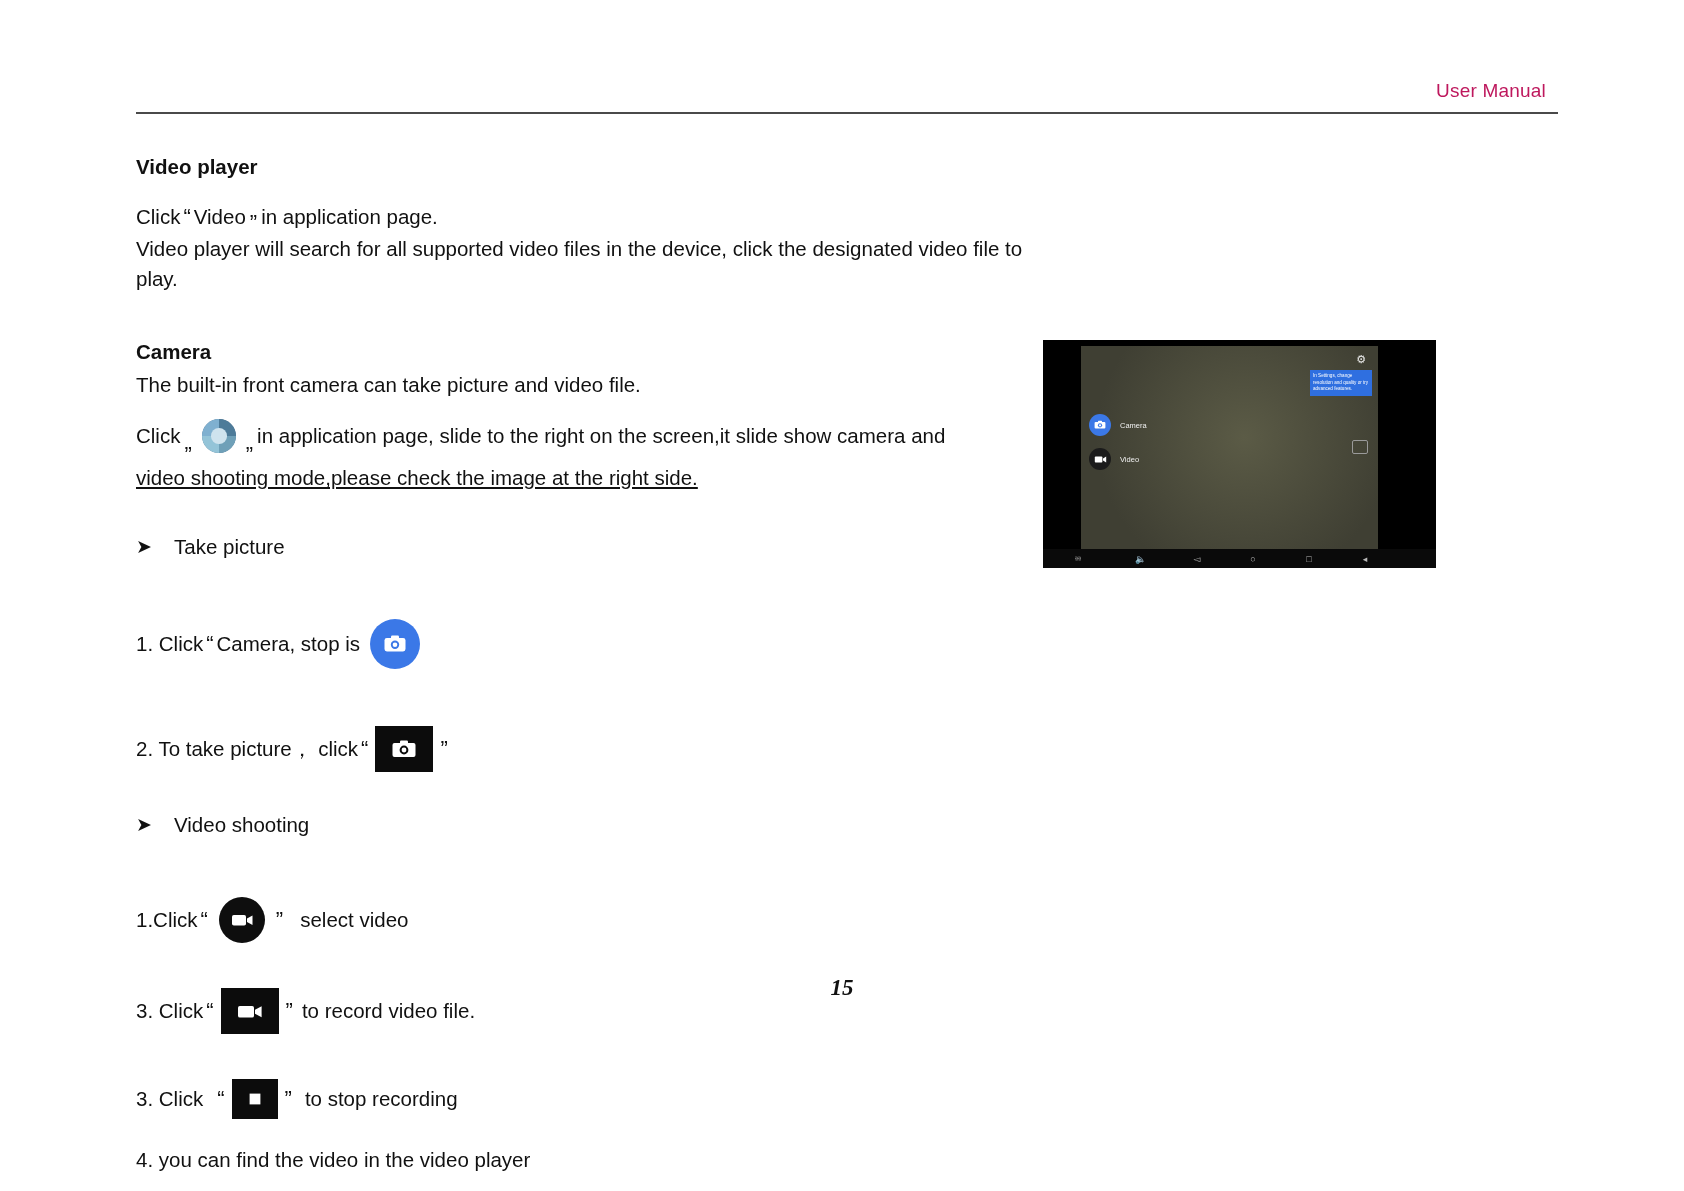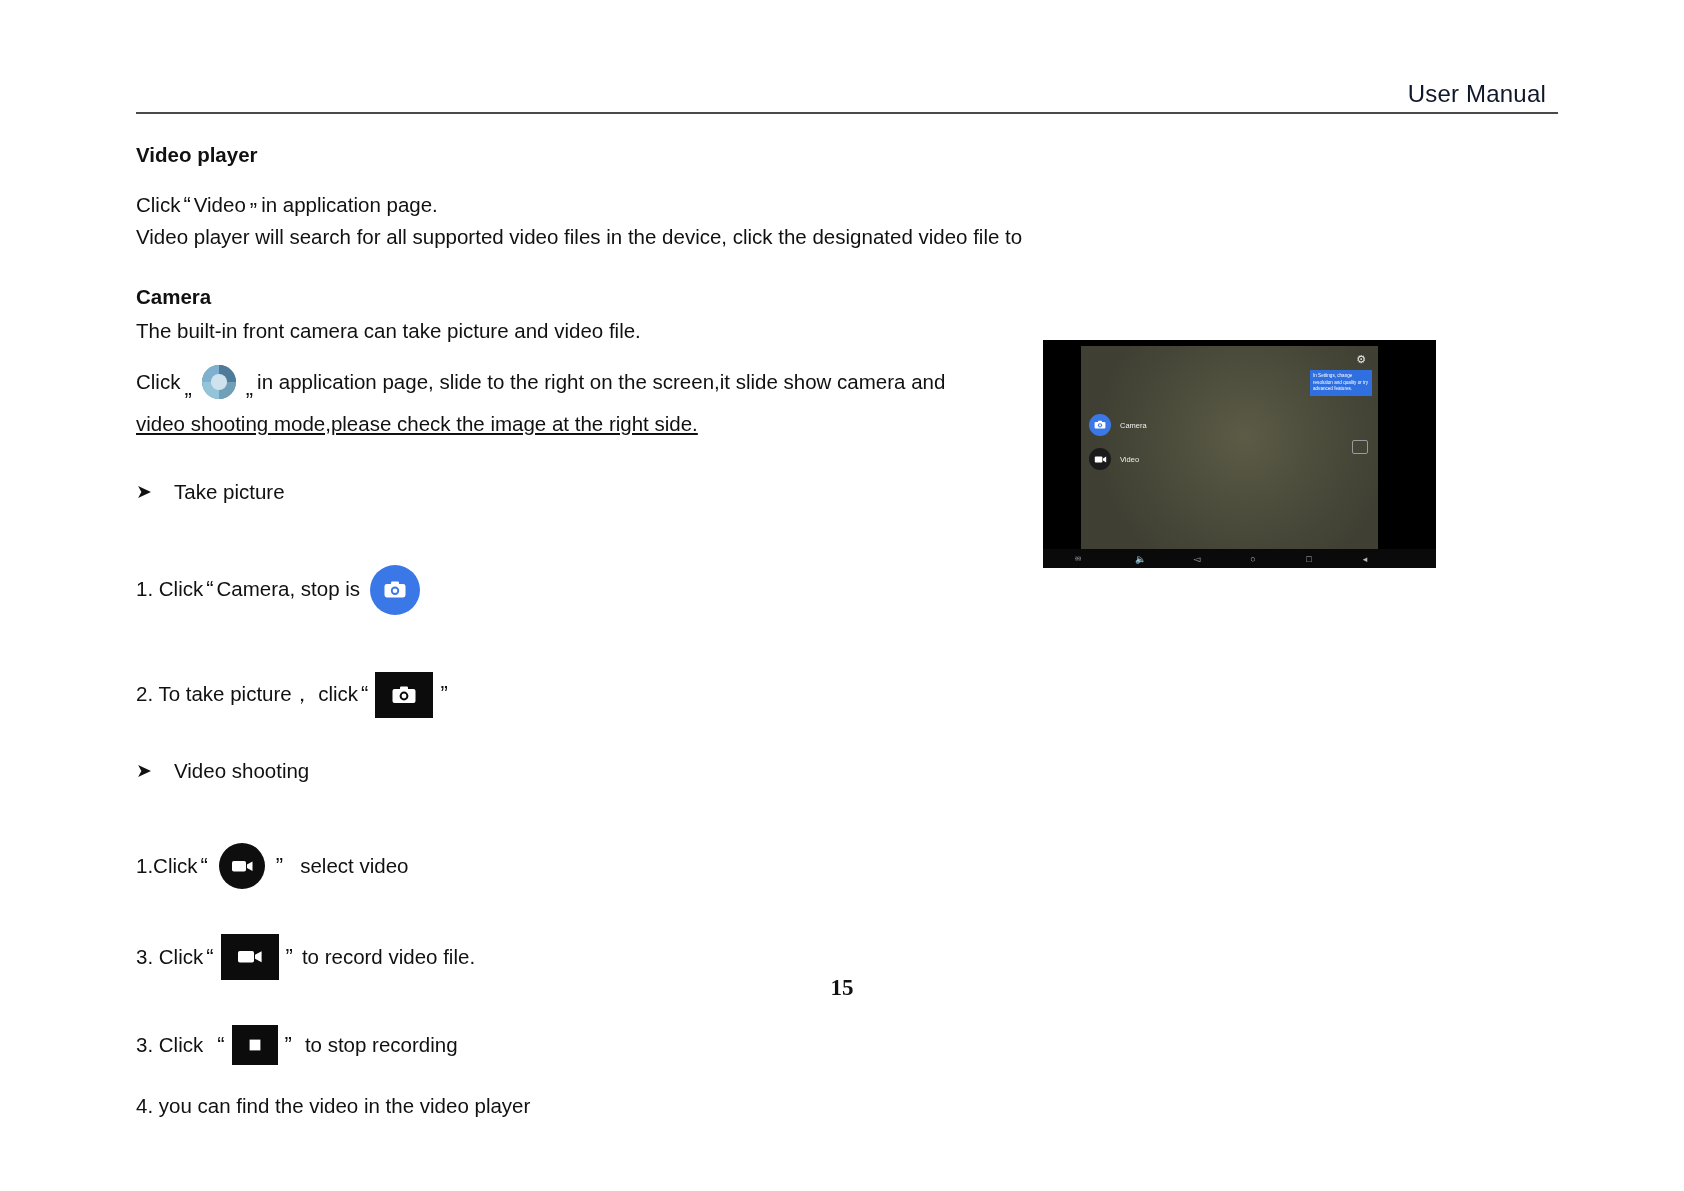--- a/index.html
+++ b/index.html
@@ -21,22 +21,22 @@
   }
   
   .header {
     position: absolute;
     left: 136px;
     top: 80px;
     width: 1422px;
     text-align: right;
   }
   .header-title {
-    font-size: 24px;
-    color: #0f172a;
+    font-size: 19px;
+    color: #be185d;
     letter-spacing: 0.2px;
     display: inline-block;
     padding-right: 12px;
   }
   .header-rule {
     position: absolute;
     left: 136px;
     top: 112px;
     width: 1422px;
     height: 2px;
@@ -49,21 +49,21 @@
     left: 136px;
     top: 140px;
     width: 1100px;
     font-size: 20.5px;
     line-height: 1.48;
     color: #111;
   }
   .h-bold {
     font-weight: bold;
     font-size: 20.5px;
-    margin: 0 0 3px 0;
+    margin: 12px 0 3px 0;
   }
   .para {
     margin: 0;
   }
   .block-gap {
     height: 30px;
   }
 
   .inline-row {
     display: flex;
@@ -252,20 +252,21 @@
   }
 
   .page-number {
     position: absolute;
     left: 0;
     top: 975px;
     width: 1684px;
     text-align: center;
     font-size: 23px;
     font-weight: bold;
+    font-style: italic;
     font-family: "Liberation Serif", serif;
   }
 </style>
 </head>
 <body>
 
 <div class="page">
 
   <div class="header">
     <span class="header-title">User Manual</span>
@@ -277,20 +278,21 @@
     <div>
       <div class="h-bold">Video player</div>
       <div class="inline-row">
         <span>Click</span>
         <span class="quote-open">“</span>
         <span>Video</span>
         <span class="quote-lowered">”</span>
         <span>in application page.</span>
       </div>
       <div class="para">Video player will search for all supported video files in the device, click the designated video file to</div>
+      <div class="para">play.</div>
     </div>
 
     <div class="block-gap"></div>
 
     <div>
       <div class="h-bold">Camera</div>
       <div class="para">The built-in front camera can take picture and video file.</div>
 
       <div class="inline-row">
         <span>Click</span>

